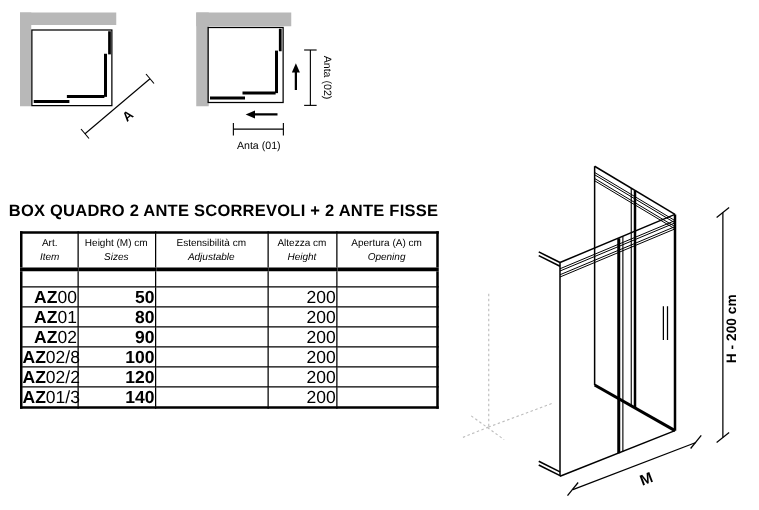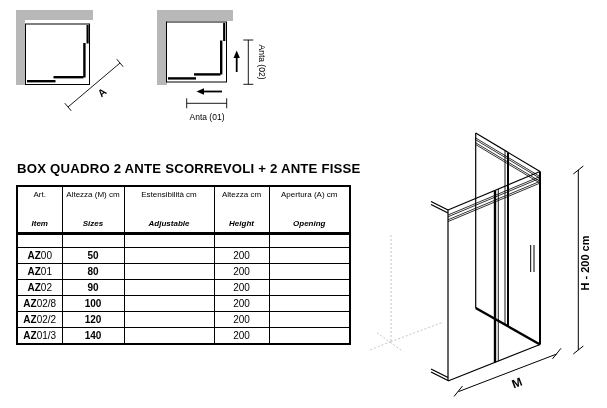--- a/index.html
+++ b/index.html
@@ -1,28 +1,28 @@
 <!DOCTYPE html>
 <html><head>
 <meta charset="utf-8">
 <style>
   html,body{margin:0;padding:0;background:#fff;}
   #page{position:relative;width:607px;height:408px;background:#fff;overflow:hidden;
         font-family:"Liberation Sans",sans-serif;color:#000;}
   svg{position:absolute;display:block;}
   #plan-diagrams{left:0;top:0;}
   #iso-drawing{left:370px;top:95px;}
-  #section-title{position:absolute;left:17px;top:161px;font-size:13.2px;font-weight:bold;
+  #section-title{position:absolute;left:7px;top:161px;font-size:13.2px;font-weight:bold;
                  letter-spacing:.2px;white-space:nowrap;}
   table#spec-table{position:absolute;left:16px;top:185px;width:333px;border-collapse:collapse;
                    table-layout:fixed;border:2px solid #000;}
   #spec-table th{border:1px solid #000;border-bottom:3px solid #000;font-weight:400;
                  font-size:8px;text-align:center;vertical-align:middle;padding:3px 0 4px;}
-  #spec-table th .l2{font-style:italic;margin-top:20px;font-weight:bold;}
-  #spec-table td{border:1px solid #000;font-size:10px;text-align:center;vertical-align:middle;
+  #spec-table th .l2{font-style:italic;margin-top:2px;}
+  #spec-table td{border:1px solid #000;font-size:14px;text-align:right;vertical-align:middle;
                  padding:0;height:15px;line-height:15px;}
   #spec-table tr.spacer td{height:12px;line-height:12px;}
   .art-prefix{font-weight:bold;}
   .art-suffix{font-weight:400;}
   td.misure{font-weight:bold;}
   td.altezza{font-weight:400;font-size:10.5px;}
   text{font-family:"Liberation Sans",sans-serif;fill:#000;}
 </style>
 </head>
 <body>
@@ -80,21 +80,21 @@
       <col style="width:55px">
         <col style="width:81px">
     </colgroup>
     <thead>
       <tr>
         <th>
           <div>Art.</div>
           <div class="l2">Item</div>
           </th>
         <th>
-          <div>Altezza (M) cm</div>
+          <div>Height (M) cm</div>
           <div class="l2">Sizes</div>
           </th>
         <th>
           <div>Estensibilità cm</div>
           <div class="l2">Adjustable</div>
           </th>
         <th>
           <div>Altezza cm</div>
           <div class="l2">Height</div>
           </th>

